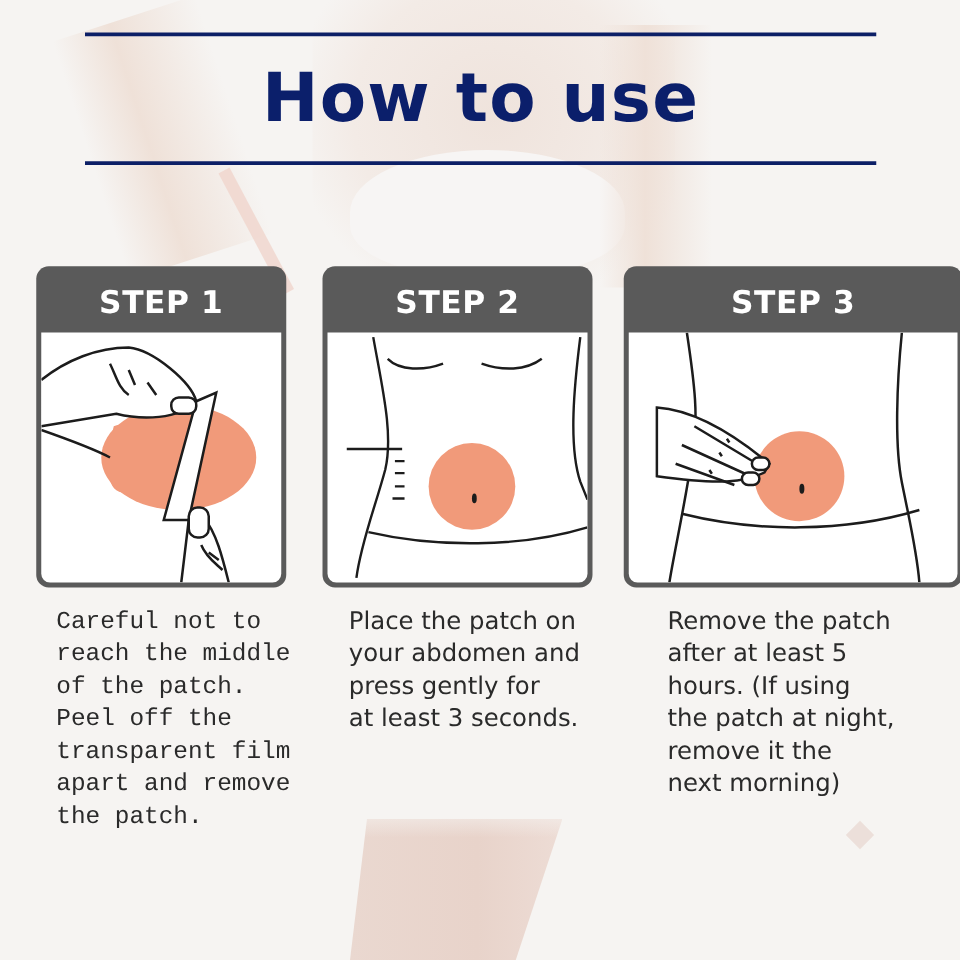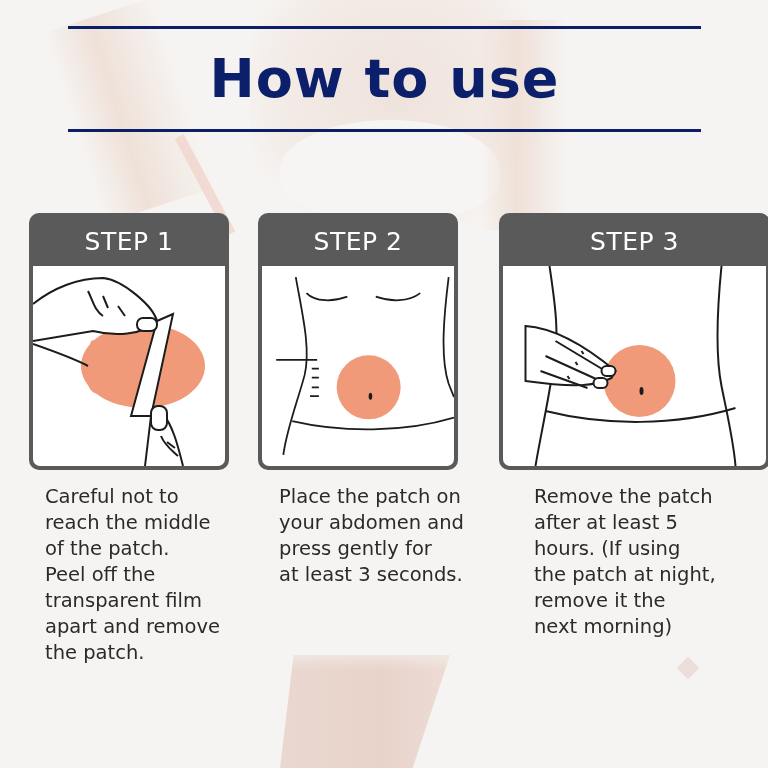--- a/index.html
+++ b/index.html
@@ -13,29 +13,29 @@
   .bg .leg { position:absolute; left:280px; top:655px; width:170px; height:113px; background:linear-gradient(90deg, #ead8d0 0%, #e8d3ca 60%, #eddcd5 100%); clip-path:polygon(8% 0, 100% 0, 78% 100%, 0 100%); }
   .bg .leg-fade { position:absolute; left:260px; top:640px; width:220px; height:30px; background:linear-gradient(#f6f4f2, rgba(246,244,242,0)); }
   .bg .mark { position:absolute; left:680px; top:660px; width:16px; height:16px; background:#ead9d3; transform:rotate(45deg); opacity:.8; }
 
   .title-wrap { position:absolute; left:68px; top:26px; width:633px; height:106px; }
   .rule { position:absolute; left:0; width:100%; height:3px; background:#0c1f66; }
   .rule.top { top:0; } .rule.bot { bottom:0; }
   .title { position:absolute; left:0; right:0; top:10px; text-align:center; font-family:"DejaVu Sans", sans-serif; font-weight:bold; font-size:54px; line-height:86px; color:#0b1f6b; letter-spacing:1px; }
 
   .card { position:absolute; top:213px; height:257px; border-radius:10px; background:#5a5a5a; padding:3px; box-sizing:border-box; }
-  .card .head { height:50px; display:flex; align-items:center; justify-content:center; color:#fff; font-family:"DejaVu Sans", sans-serif; font-weight:normal; font-size:25px; letter-spacing:0.5px; }
+  .card .head { height:50px; display:flex; align-items:center; justify-content:center; color:#fff; font-family:"DejaVu Sans", sans-serif; font-weight:bold; font-size:25px; letter-spacing:0.5px; }
   .card .body { position:absolute; left:4px; right:4px; top:53px; bottom:4px; background:#fff; border-radius:0 0 7px 7px; overflow:hidden; }
   .card svg { width:100%; height:100%; display:block; }
   #card1 { left:29px; width:200px; }
-  #card2 { left:258px; width:200px; }
+  #card2 { left:258px; width:216px; }
   #card3 { left:499px; width:271px; }
 
   .desc { position:absolute; top:484px; font-family:"DejaVu Sans", sans-serif; font-size:19.5px; line-height:26px; color:#2a2a2a; white-space:pre-line; }
-  #desc1 { left:45px; width:210px; }
+  #desc1 { left:45px; width:210px;font-family:Liberation Mono, monospace; }
   #desc2 { left:279px; width:215px; }
   #desc3 { left:534px; width:210px; }
 </style>
 </head>
 <body>
 
 <div class="bg">
   <div class="arm-l"></div>
   <div class="torso"></div>
   <div class="bra"></div>

